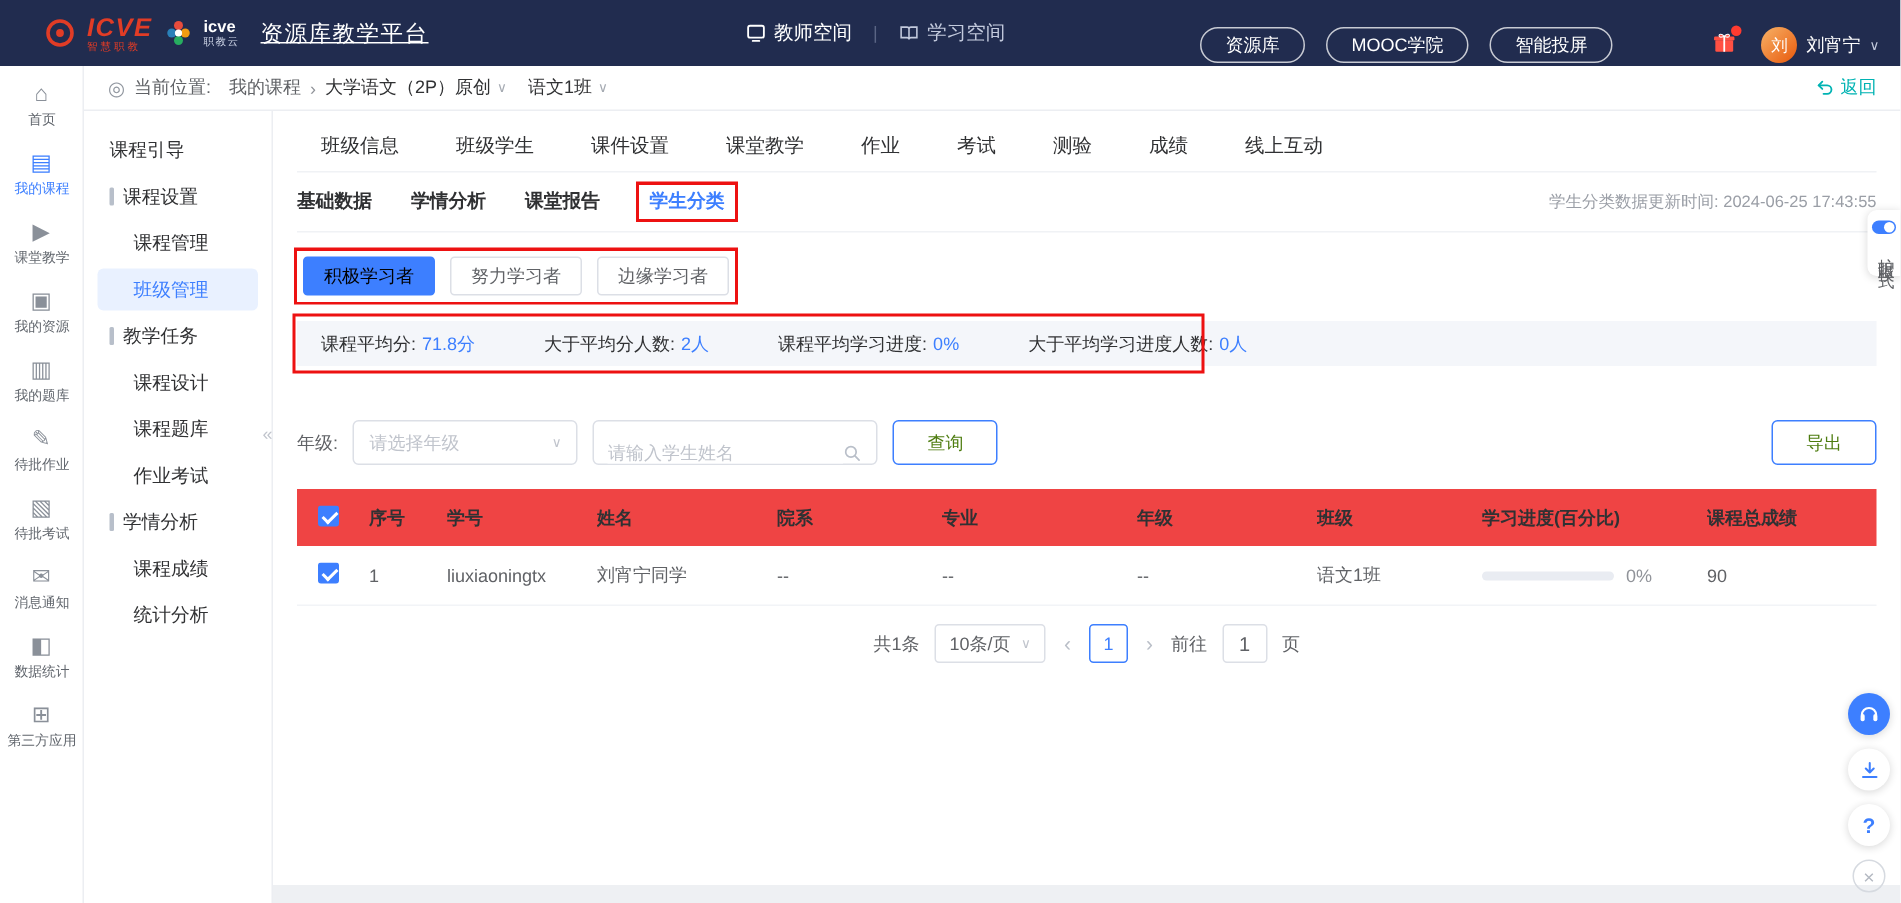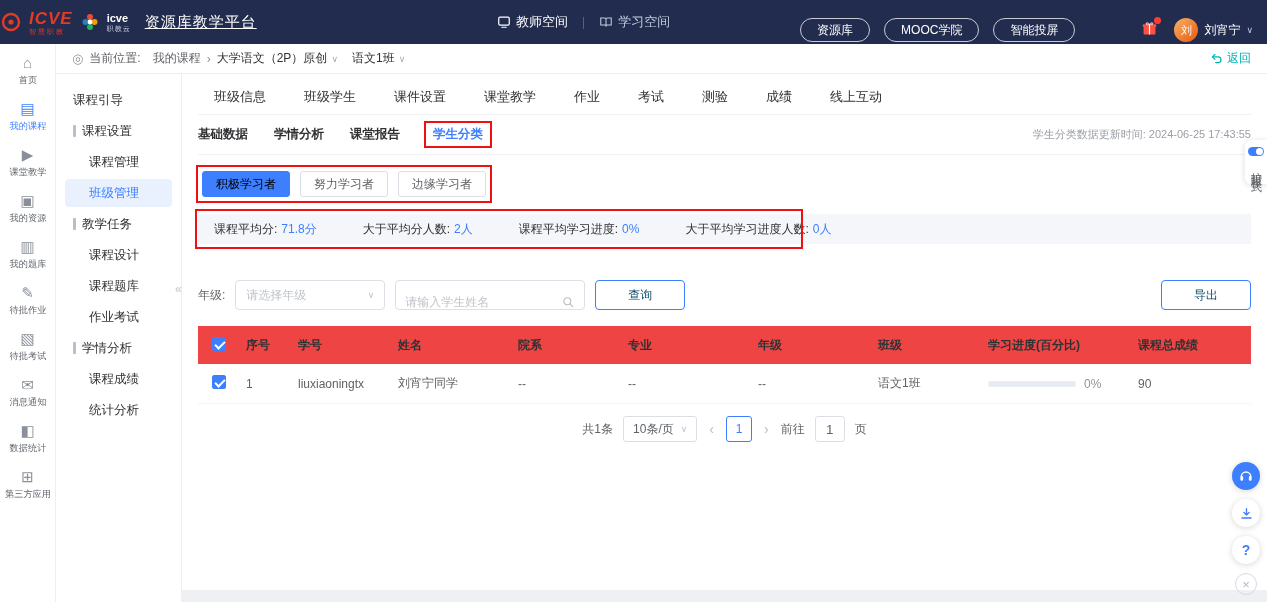--- a/index.html
+++ b/index.html
@@ -1,20 +1,20 @@
 <!DOCTYPE html>
 <html><head>
 <meta charset="utf-8">
 <style>
   * { margin:0; padding:0; box-sizing:border-box; font-family:"Liberation Sans","DejaVu Sans",sans-serif; }
   html,body { width:1267px; height:602px; }
   body { position:relative; background:#eef0f3; overflow:hidden; font-size:12px; color:#303133; }
 
   
-  .topbar { position:absolute; left:0; top:0; right:0; height:44px; background:#212c4f; display:flex; align-items:center; padding:0 1px; z-index:30; }
+  .topbar { position:absolute; left:0; top:0; right:0; height:44px; background:#212c4f; display:flex; align-items:center; padding:0 30px; z-index:30; }
   .brand { display:flex; align-items:center; gap:8px; }
   .logo1 { display:flex; flex-direction:column; line-height:1; }
   .logo1-main { color:#e13c26; font-weight:bold; font-style:italic; font-size:17px; letter-spacing:1px; }
   .logo1-sub { color:#e13c26; font-size:7px; letter-spacing:2px; margin-top:1px; }
   .logo2 { display:flex; flex-direction:column; line-height:1; }
   .logo2-main { color:#fff; font-size:11px; font-weight:bold; }
   .logo2-sub { color:#cdd4e6; font-size:7px; letter-spacing:1px; margin-top:1px; }
   .brand-title { color:#fff; font-size:15px; margin-left:6px; letter-spacing:1px;text-decoration:underline; }
   .topnav { position:absolute; left:497px; top:0; height:44px; display:flex; align-items:center; }
   .topnav-item { color:#fff; font-size:13px; display:inline-flex; align-items:center; gap:5px; cursor:pointer; }
@@ -75,21 +75,21 @@
   .stat b { color:#3d7fff; font-weight:normal; margin-left:4px; }
   .stats-anno { position:absolute; left:-3px; top:-5px; bottom:-5px; width:608px; border:2px solid #ed1111; pointer-events:none; }
 
   .filter-row { margin-top:36px; display:flex; align-items:center; gap:10px; }
   .f-label { color:#606266; }
   .select { width:150px; height:30px; border:1px solid #dcdfe6; border-radius:4px; display:flex; align-items:center; justify-content:space-between; padding:0 10px; color:#c0c4cc; background:#fff; cursor:pointer; }
   .sel-caret { font-size:9px; color:#c0c4cc; }
   .search { width:190px; height:30px; border:1px solid #dcdfe6; border-radius:4px; display:flex; align-items:flex-end; padding:0 9px; background:#fff; }
   .search input { border:none; outline:none; flex:1; font-size:12px; color:#303133; min-width:0; }
   .search input::placeholder { color:#c0c4cc; }
-  .btn { height:30px; border:1px solid #3d7fff; color:#0c4a6e; background:#fff; border-radius:4px; font-size:12px; cursor:pointer; padding:0 32px; }
+  .btn { height:30px; border:1px solid #3d7fff; color:#4d7c0f; background:#fff; border-radius:4px; font-size:12px; cursor:pointer; padding:0 22px; }
   .btn-export { margin-left:auto; }
 
   .table { margin-top:16px; }
   .thead, .trow { display:grid; grid-template-columns:48px 52px 100px 120px 110px 130px 120px 110px 150px 1fr; align-items:center; }
   .thead { height:38px; background:#ef4444; font-weight:bold; color:#303133; font-size:12px; }
   .trow { height:40px; border-bottom:1px solid #f2f4f7; color:#606266; }
   .cell { padding-right:8px; white-space:nowrap; overflow:hidden; }
   .cbcell { padding-left:14px; }
   .cb { width:14px; height:14px; border:1px solid #dcdfe6; border-radius:2px; background:#fff; position:relative; display:inline-block; cursor:pointer; }
   .cb.checked { background:#3d7fff; border-color:#3d7fff; }

